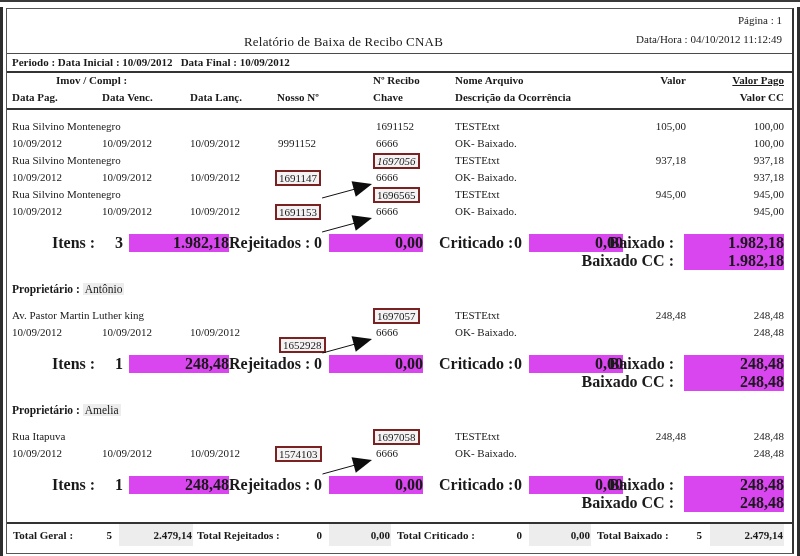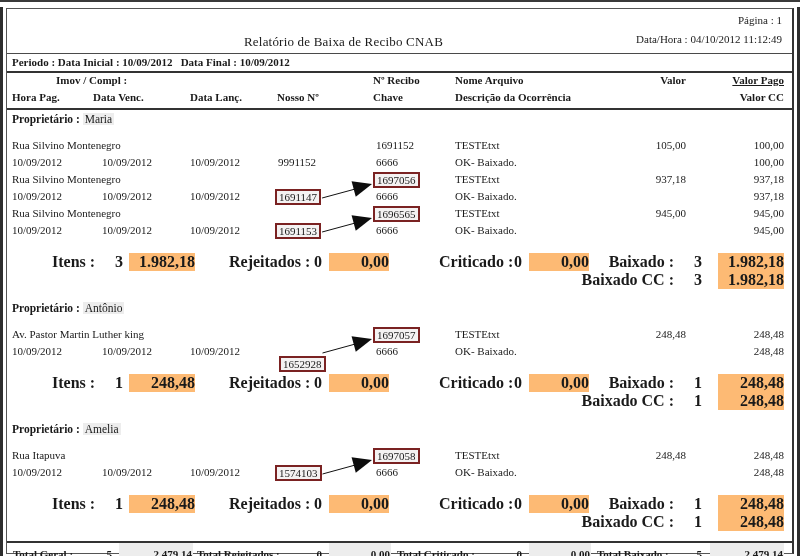--- a/index.html
+++ b/index.html
@@ -111,21 +111,21 @@
     font-weight: bold;
     font-size: 11px;
   }
   .colhead .r1 { position: absolute; top: 1px; left: 0; right: 0; height: 16px; }
   .colhead .r2 { position: absolute; top: 18px; left: 0; right: 0; height: 16px; }
   .ch { position: absolute; white-space: nowrap; }
 
   
   .c-imov   { left: 5px; margin-left: 44px; }
   .c-datap  { left: 5px; }
-  .c-datav  { left: 86px; }
+  .c-datav  { left: 95px; }
   .c-datal  { left: 183px; }
   .c-nosso  { left: 270px; }
   .c-recibo { left: 366px; }
   .c-chave  { left: 366px; }
   .c-arquivo{ left: 448px; }
   .c-descr  { left: 448px; }
   .c-valor  { right: 106px; text-align: right; }
   .c-vpago  { right: 8px; text-align: right; text-decoration: underline; }
   .c-vcc    { right: 8px; text-align: right; }
 
@@ -179,21 +179,22 @@
     height: 18px;
     line-height: 18px;
     font-size: 16px;
     font-weight: bold;
     white-space: nowrap;
   }
   .sumrow .lab { position: absolute; white-space: nowrap; }
   .sumrow .qty { position: absolute; text-align: right; white-space: nowrap; }
   .sumrow .amt {
     position: absolute; text-align: right; white-space: nowrap;
-    background: #fdba74;
+    background: #d946ef;
+    padding-left: 34px;
   }
   .spacer8 { height: 8px; }
   .spacer10 { height: 10px; }
   .spacer14 { height: 14px; }
 
   
   .grand {
     position: relative;
     height: 22px;
     line-height: 22px;
@@ -241,54 +242,53 @@
 
     <div class="colhead">
       <div class="r1">
         <span class="ch c-imov">Imov / Compl :</span>
         <span class="ch c-recibo">Nº Recibo</span>
         <span class="ch c-arquivo">Nome Arquivo</span>
         <span class="ch c-valor">Valor</span>
         <span class="ch c-vpago">Valor Pago</span>
       </div>
       <div class="r2">
-        <span class="ch c-datap">Hora Pag.</span>
+        <span class="ch c-datap">Data Pag.</span>
         <span class="ch c-datav">Data Venc.</span>
         <span class="ch c-datal">Data Lanç.</span>
         <span class="ch c-nosso">Nosso Nº</span>
         <span class="ch c-chave">Chave</span>
         <span class="ch c-descr">Descrição da Ocorrência</span>
         <span class="ch c-vcc">Valor CC</span>
       </div>
     </div>
 
     <div class="rule-thick"></div>
 
     <div class="body-area" id="body-area">
-        <div class="prop"><span>Proprietário : </span><span class="nm">Maria</span></div>
         <div class="spacer8"></div>
         <div class="drow">
           <span class="cell " style="left: 5px;">Rua Silvino Montenegro</span>
           <span class="cell " style="left: 369px;">1691152</span>
           <span class="cell " style="left: 448px;">TESTEtxt</span>
           <span class="cell num" style="right: 106px;">105,00</span>
           <span class="cell num" style="right: 8px;">100,00</span>
         </div>
         <div class="drow">
           <span class="cell " style="left: 5px;">10/09/2012</span>
           <span class="cell " style="left: 95px;">10/09/2012</span>
           <span class="cell " style="left: 183px;">10/09/2012</span>
           <span class="cell " style="left: 271px;">9991152</span>
           <span class="cell " style="left: 369px;">6666</span>
           <span class="cell " style="left: 448px;">OK- Baixado.</span>
           <span class="cell num" style="right: 8px;">100,00</span>
         </div>
         <div class="drow">
           <span class="cell " style="left: 5px;">Rua Silvino Montenegro</span>
-          <span class="hibox" id="rc-g0e1" style="left: 366px;">1697056</span>
+          <span class="hibox" id="rc-g0e1" style="left: 366px; font-style: italic;">1697056</span>
           <span class="cell " style="left: 448px;">TESTEtxt</span>
           <span class="cell num" style="right: 106px;">937,18</span>
           <span class="cell num" style="right: 8px;">937,18</span>
         </div>
         <div class="drow">
           <span class="cell " style="left: 5px;">10/09/2012</span>
           <span class="cell " style="left: 95px;">10/09/2012</span>
           <span class="cell " style="left: 183px;">10/09/2012</span>
           <span class="hibox" id="nn-g0e1" style="left: 268px;">1691147</span>
           <span class="cell " style="left: 369px;">6666</span>

